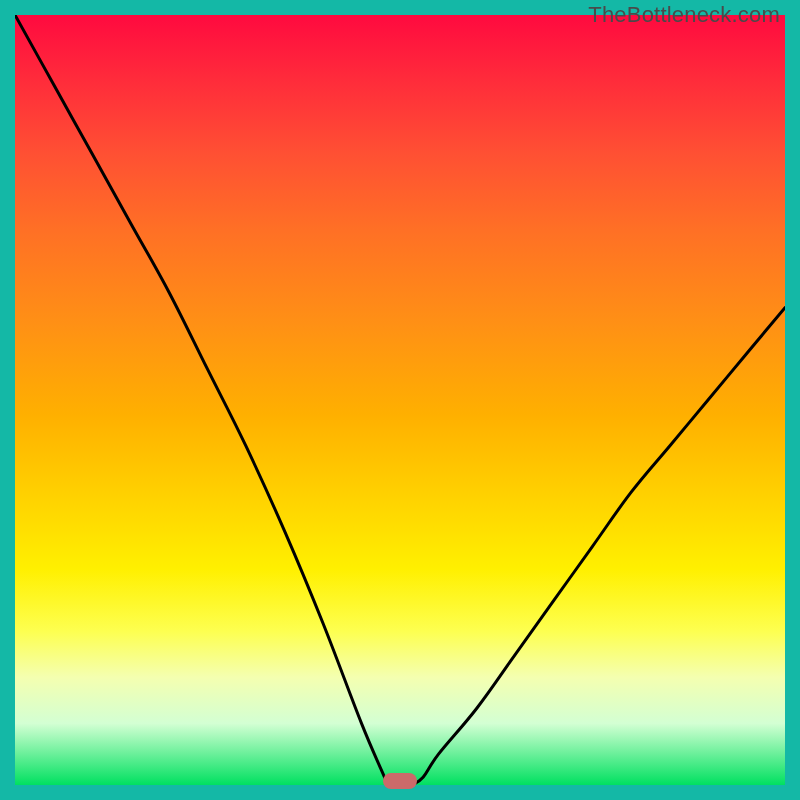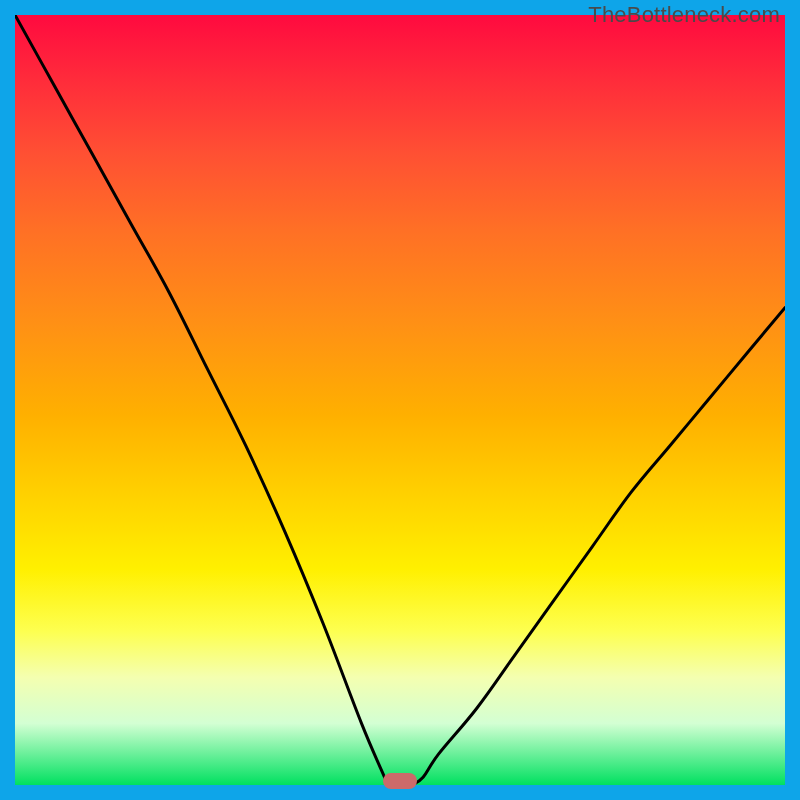--- a/index.html
+++ b/index.html
@@ -8,21 +8,21 @@
     width: 800px;
     height: 800px;
     overflow: hidden;
     background: #000;
     font-family: Arial, Helvetica, sans-serif;
   }
   .frame {
     position: relative;
     width: 800px;
     height: 800px;
-    background: #0ea5e9;
+    background: #14b8a6;
   }
   .plot {
     position: absolute;
     left: 15px;
     top: 15px;
     width: 770px;
     height: 770px;
     background: linear-gradient(
       to bottom,
       #ff0a3f 0%,

